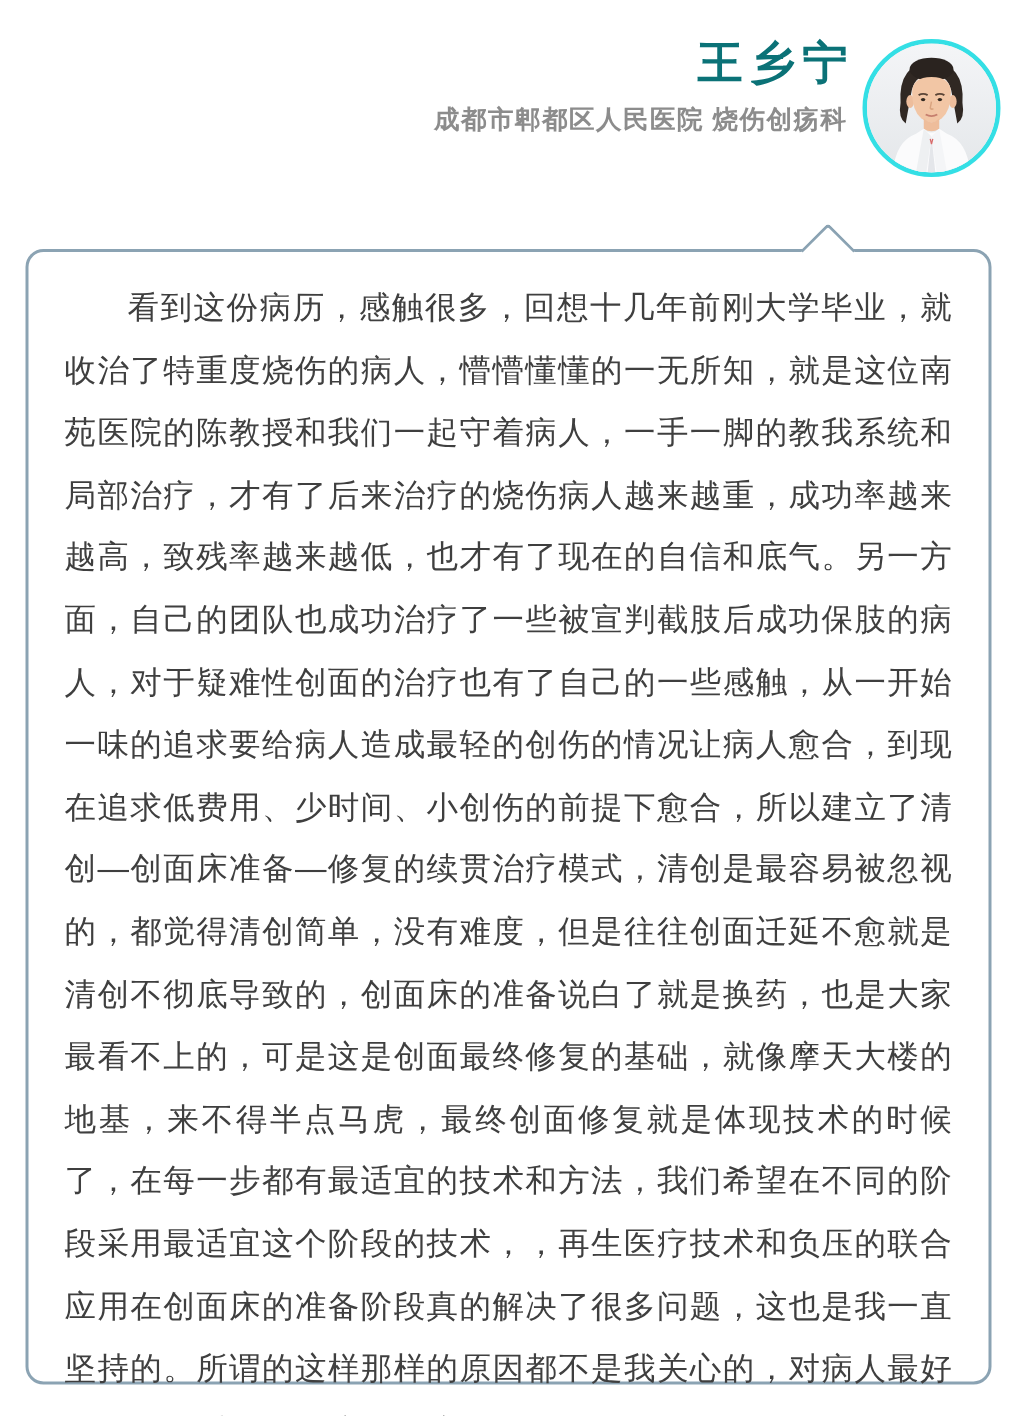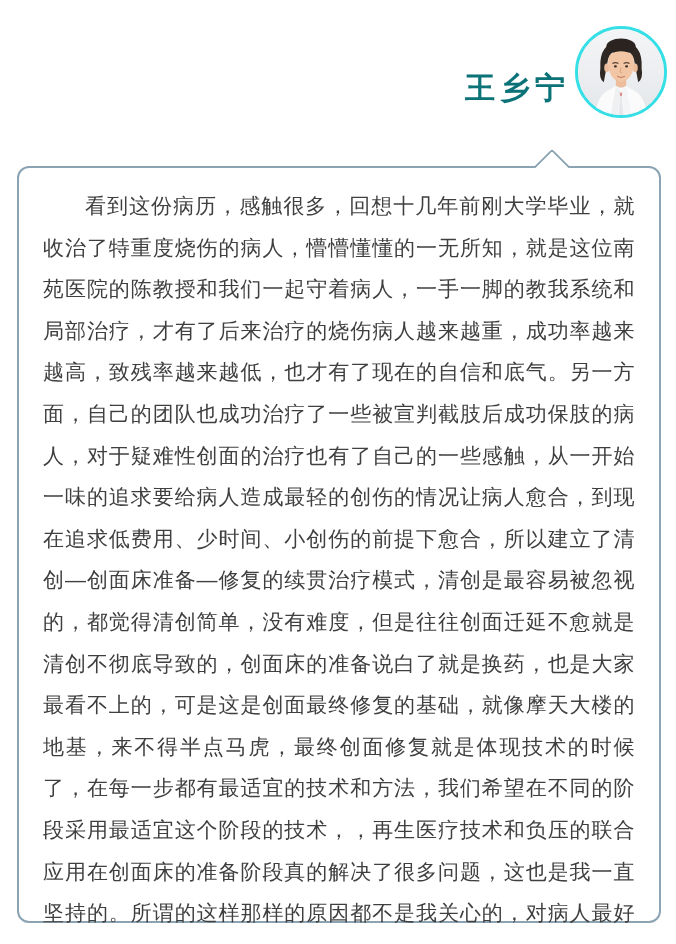--- a/index.html
+++ b/index.html
@@ -21,21 +21,21 @@
     background: #ffffff;
     overflow: hidden;
   }
 
   
   .header {
     position: absolute;
     top: 26px;
     right: 9px;
     display: flex;
-    align-items: flex-end;
+    align-items: flex-start;
   }
   .header-text {
     text-align: right;
     margin-right: 10px;
     padding-bottom: 14px;
   }
   .doctor-name {
     font-size: 30px;
     font-weight: bold;
     color: var(--name-teal);
@@ -96,20 +96,21 @@
   }
 </style>
 </head>
 <body>
 
 <div id="page">
 
   <div class="header">
     <div class="header-text">
       <div class="doctor-name">王乡宁</div>
+      <div class="affiliation">成都市郫都区人民医院 烧伤创疡科</div>
     </div>
     <div class="avatar">
       <svg viewBox="0 0 100 100" aria-hidden="true">
         <defs>
           <linearGradient id="bgGrad" x1="0" y1="0" x2="0" y2="1">
             <stop offset="0" stop-color="#f4f5f7"></stop>
             <stop offset="1" stop-color="#e4e7ea"></stop>
           </linearGradient>
         </defs>
         <rect x="0" y="0" width="100" height="100" fill="url(#bgGrad)"></rect>

